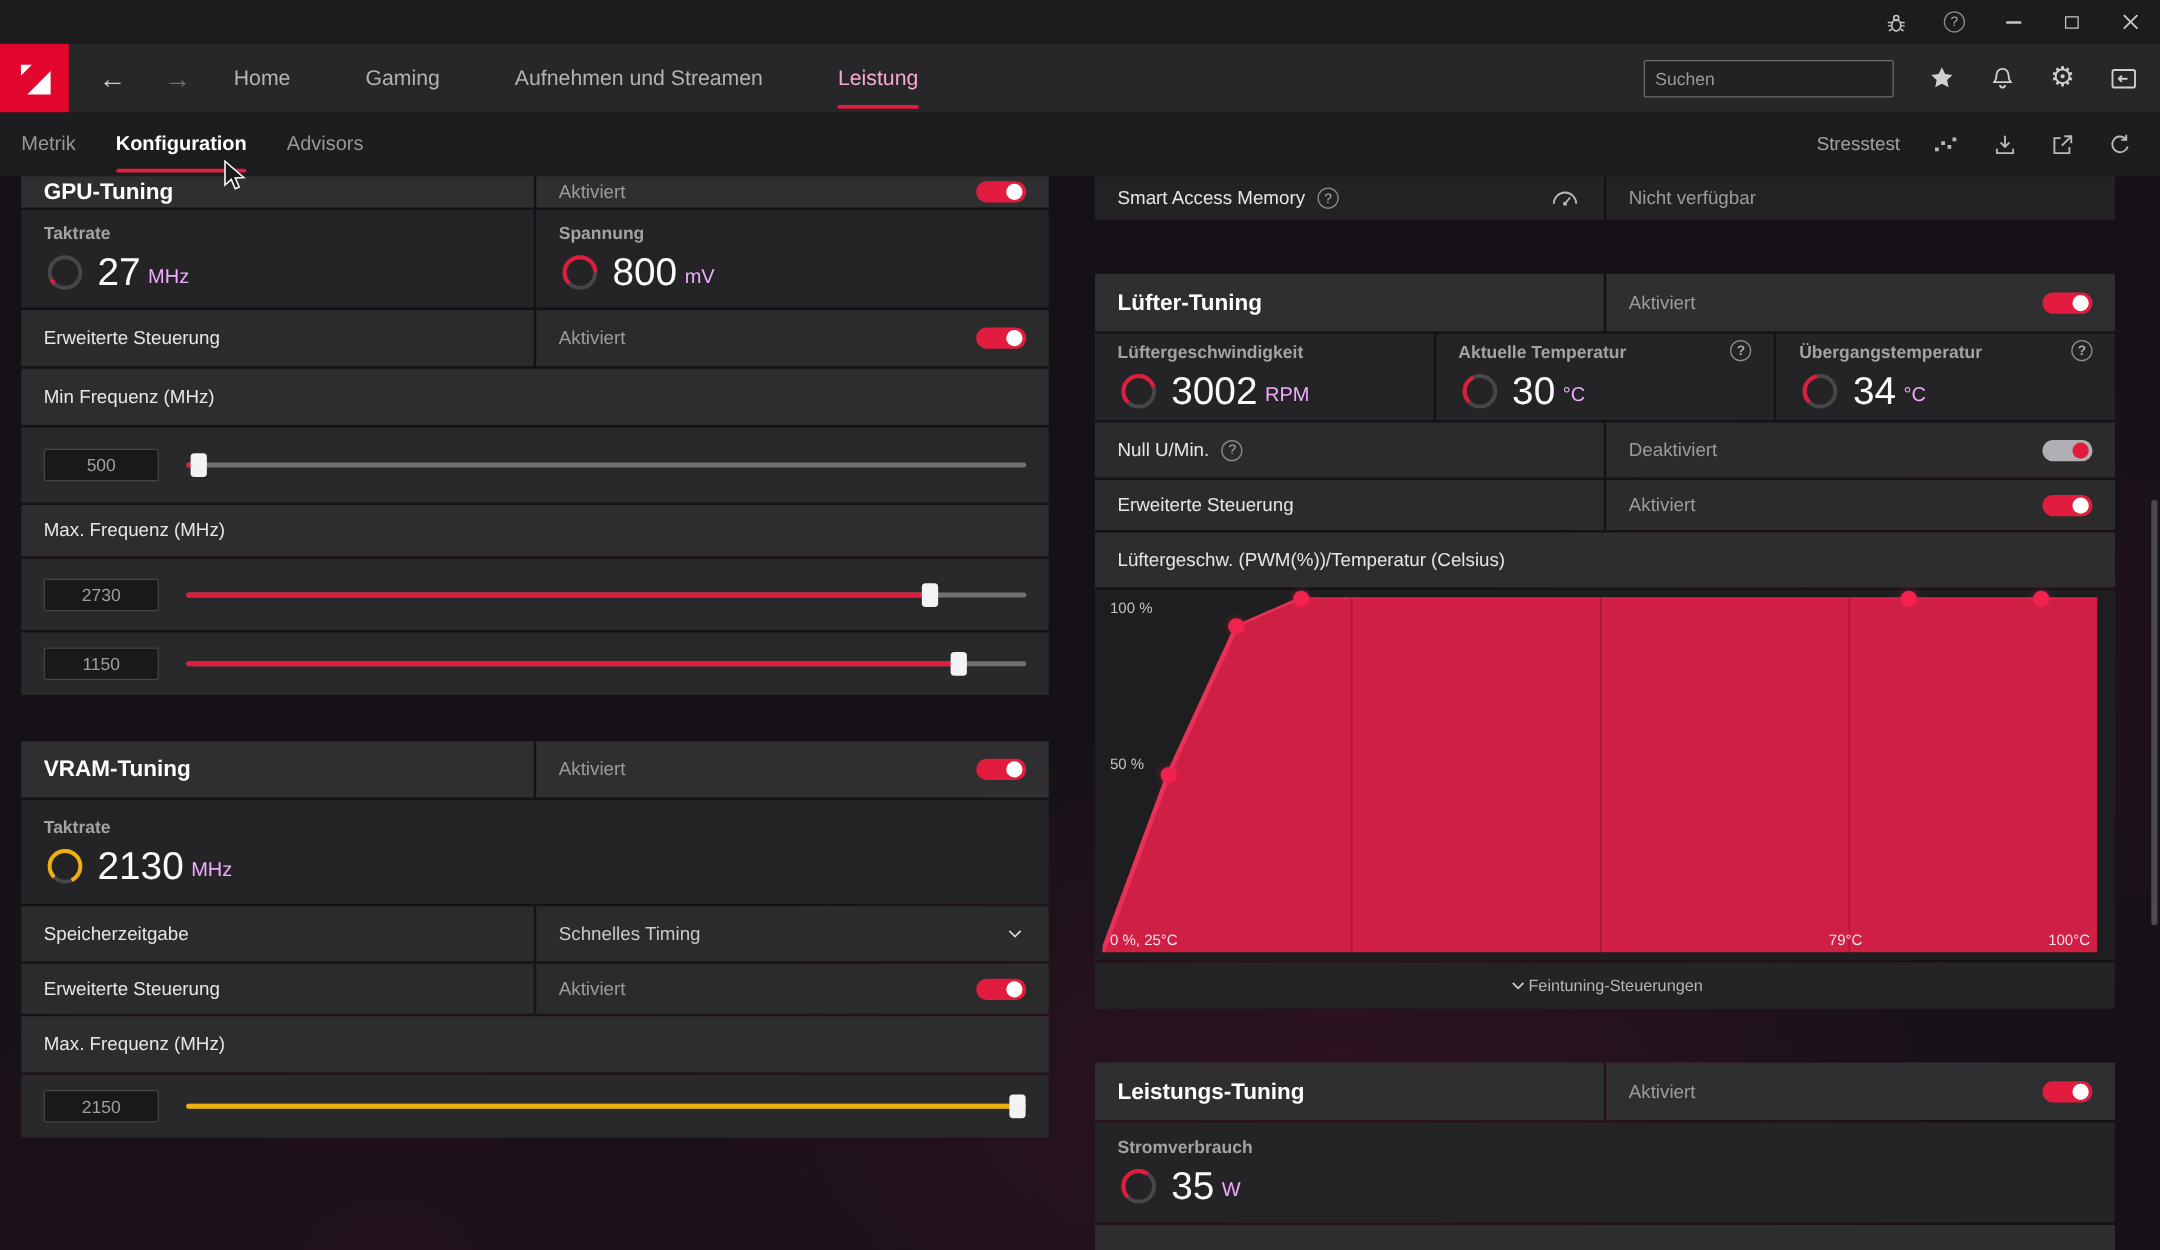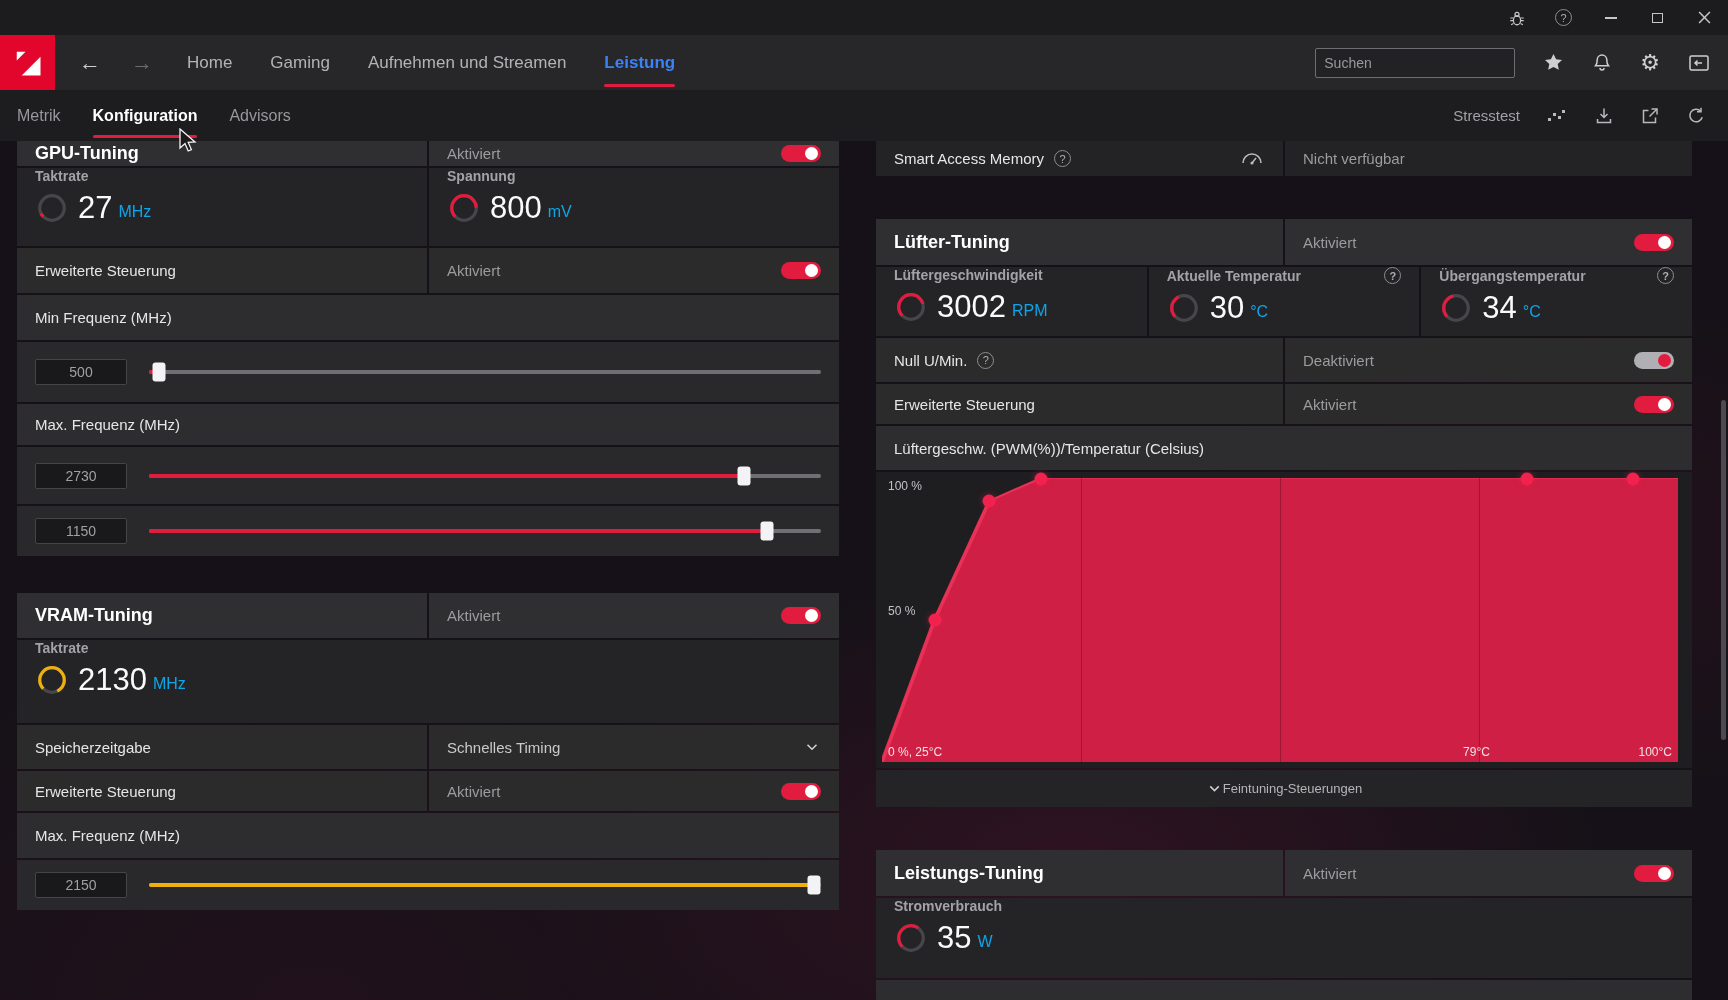--- a/index.html
+++ b/index.html
@@ -12,23 +12,23 @@
       #161118;}
   
   .titlebar{position:absolute;left:0;top:0;width:100%;height:35px;background:#1c1c1e;display:flex;align-items:center;justify-content:flex-end}
   .tb-btn{width:47px;height:35px;display:flex;align-items:center;justify-content:center;color:#c6c6c9}
   .tb-min-glyph{width:12px;height:2px;background:#c6c6c9}
   .tb-max-glyph{width:11px;height:10px;border:1.5px solid #c6c6c9}
   .navbar{position:absolute;left:0;top:35px;width:100%;height:55px;background:#272729;display:flex;align-items:center}
   .logo{width:55px;height:55px;background:#e2062c;display:flex;align-items:center;justify-content:center;flex:0 0 auto}
   .nav-arrows{display:flex;gap:30px;margin-left:24px;font-size:22px}
   .nav-arrow.back{color:#cdcdd0}.nav-arrow.fwd{color:#6d6d71}
-  .nav-items{display:flex;gap:38px;margin-left:34px;height:100%;align-items:center}
+  .nav-items{display:flex;gap:60px;margin-left:34px;height:100%;align-items:center}
   .nav-item{color:#b3b3b7;font-size:17px;height:100%;display:flex;align-items:center;position:relative;cursor:default}
-  .nav-item.active{color:#3b82f6;font-weight:bold}
+  .nav-item.active{color:#f9a8d4;font-weight:normal}
   .nav-item.active::after{content:"";position:absolute;left:0;right:0;bottom:3px;height:3px;background:#e11c3e;border-radius:2px}
   .nav-right{margin-left:auto;display:flex;align-items:center;gap:28px;margin-right:18px}
   .searchbox{width:200px;height:30px;border:1px solid #6e6e72;border-radius:2px;display:flex;align-items:center;padding:0 8px;background:rgba(0,0,0,.12)}
   .searchbox input{flex:1;background:transparent;border:none;outline:none;color:#ddd;font-size:14px;font-family:inherit}
   .searchbox input::placeholder{color:#9a9a9e}
   .subnav{position:absolute;left:0;top:90px;width:100%;height:51px;background:#1d1d1f;display:flex;align-items:center}
   .subnav-items{display:flex;gap:32px;margin-left:17px;height:100%;align-items:center}
   .subnav-item{color:#98989c;font-size:16px;height:100%;display:flex;align-items:center;position:relative}
   .subnav-item.active{color:#fff;font-weight:bold}
   .subnav-item.active::after{content:"";position:absolute;left:0;right:0;bottom:3px;height:3px;background:#e11c3e;border-radius:2px}
@@ -39,32 +39,32 @@
   .content{position:absolute;left:0;top:141px;width:100%;height:859px}
   .col{position:absolute;top:0}
   .col-left{left:17px;width:822px}
   .col-right{left:876px;width:816px}
   .row{display:flex;gap:2px;margin-bottom:2px}
   .cell{background:#2b2b2c;display:flex;align-items:center;padding:0 18px;min-width:0}
   .c1,.c2{flex:1}
   .full{flex:1}
   .between{justify-content:space-between}
   .cell.head{background:#2f2f31}
-  .cell.metric{background:#242427;flex-direction:column;align-items:flex-start;justify-content:flex-start}
+  .cell.metric{background:#242427;flex-direction:column;align-items:flex-start;justify-content:center}
   .cell.lab-row{background:#2d2d2f}
   .cell.slider-row{background:#29292b}
   .cell.samc{background:#232325}
   .cell.sliver{background:#2d2d2f}
   h2.ptitle{color:#fff;font-size:18px;font-weight:bold}
   .lab{color:#e6e6e8;font-size:15px}
   .status{color:#9c9ca0;font-size:15px}
   .mlabel{color:#a3a3a7;font-size:14px;font-weight:bold;margin-bottom:6px;width:100%;display:flex;align-items:center;justify-content:space-between}
   .mval{display:flex;align-items:center}
   .big{color:#fafafa;font-size:31px;margin-left:9px}
-  .unit{color:#0ea5e9;font-size:16px;margin-left:6px;margin-top:8px}
+  .unit{color:#f0abfc;font-size:16px;margin-left:6px;margin-top:8px}
   .gauge .track{fill:none;stroke:#47474b;stroke-width:3.4}
   .gauge .arc{fill:none;stroke:#e11c3e;stroke-width:3.4}
   .gauge .arc.amber{stroke:#eeb00e}
   .toggle{width:40px;height:17px;border-radius:9px;background:#e11c3e;position:relative;flex:0 0 auto}
   .toggle .knob{position:absolute;top:2px;right:3px;width:13px;height:13px;border-radius:50%;background:#fff}
   .toggle.off{background:#b0b0b4}
   .toggle.off .knob{background:#e11c3e}
   .qicon{display:inline-flex;width:17px;height:17px;border:1px solid #8e8e92;border-radius:50%;align-items:center;justify-content:center;font-size:11px;color:#aeaeb2;margin-left:10px;flex:0 0 auto}
   .labgroup{display:flex;align-items:center}
   .valuebox{width:92px;height:26px;line-height:24px;text-align:center;background:#19191b;border:1px solid #454548;border-radius:2px;color:#a0a0a3;font-size:14px;flex:0 0 auto}

